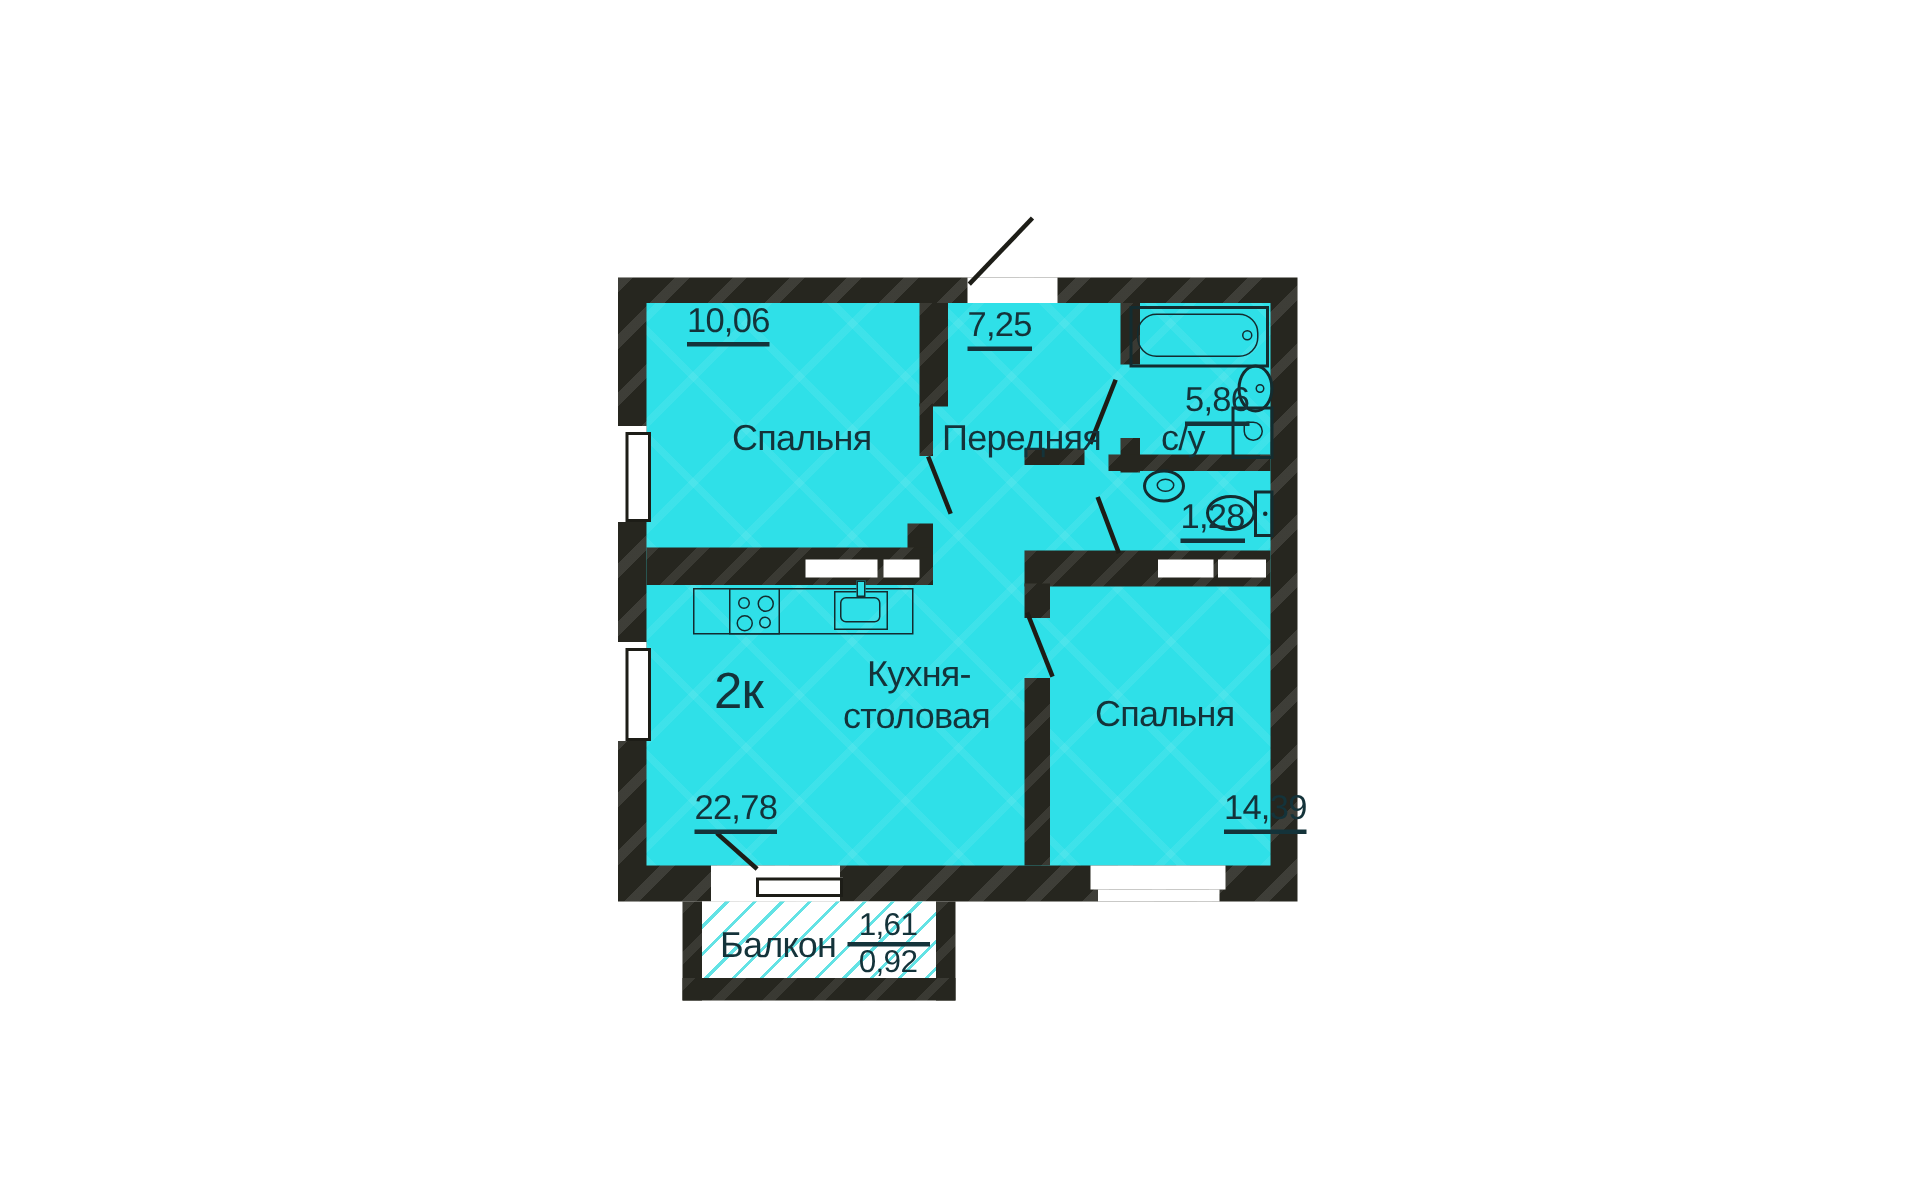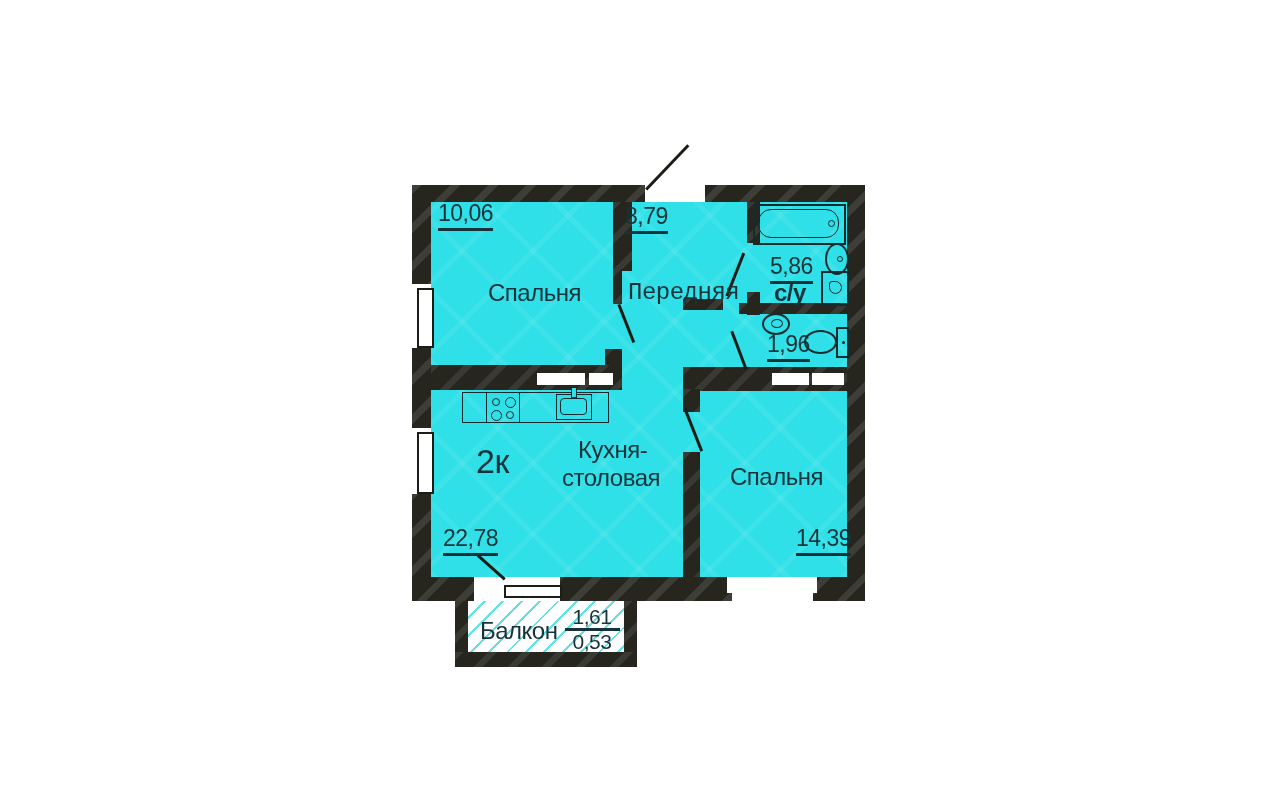--- a/index.html
+++ b/index.html
@@ -30,21 +30,21 @@
   .sash{background:#ffffff;border:2px solid #1d1d17;}
   
   .leaf{height:2.5px;background:#1d1d17;transform-origin:0 50%;}
   
   .fx{border:2px solid #132c30;background:transparent;box-sizing:border-box;}
   .fx-round{border-radius:50%;}
   .fx-thin{border-width:1.5px;}
   
   .t{color:#14333a;white-space:nowrap;}
   .num{font-size:23px;letter-spacing:-0.5px;}
-  .u{border-bottom:3px solid #14333a;padding-bottom:1px;}
+  .u{border-bottom:3px solid #14333a;padding-bottom:1px;margin-left:20px;}
   .lab{font-size:24px;letter-spacing:-0.5px;}
   .sum{width:62px;text-align:center;}
   .sum .line{font-size:24px;letter-spacing:-0.5px;line-height:21px;padding-bottom:3px;border-bottom:3px solid #14333a;margin-bottom:4px;}
   .sum .line:last-child{border-bottom:none;}
   
   #balcony{left:455px;top:601px;width:182px;height:66px;}
   #balcony .bwall{position:absolute;background:#26261f;
       background-image:repeating-linear-gradient(135deg, rgba(255,255,255,0.09) 0 6px, transparent 6px 24px);}
   #balc-floor{
     left:13px;top:0;width:156px;height:51px;background:#ffffff;
@@ -119,40 +119,40 @@
     <div class="abs fx fx-thin fx-round" style="left:19px;top:18px;width:8px;height:8px;"></div>
   </div>
   <div class="abs fx fx-thin" style="left:144px;top:209px;width:36px;height:26px;">
     <div class="abs fx fx-thin" style="left:3px;top:3px;width:27px;height:17px;border-radius:4px;"></div>
   </div>
   <div class="abs fx fx-thin" style="left:159px;top:202px;width:6px;height:11px;background:#2fe0e8;"></div>
 
   <div class="abs t num u" style="left:26px;top:15px;">10,06</div>
   <div class="abs t lab" style="left:76px;top:94px;">Спальня</div>
 
-  <div class="abs t num u" style="left:213px;top:18px;">8,79</div>
-  <div class="abs t lab" style="left:216px;top:94px;font-family:Liberation Mono, monospace;">Передняя</div>
+  <div class="abs t num u" style="left:213px;top:18px;">7,25</div>
+  <div class="abs t lab" style="left:216px;top:94px;">Передняя</div>
 
   <div class="abs t num u" style="left:358px;top:68px;">5,86</div>
-  <div class="abs t lab" style="left:362px;top:94px;font-weight:bold;">с/у</div>
+  <div class="abs t lab" style="left:362px;top:94px;">с/у</div>
 
-  <div class="abs t num u" style="left:355px;top:146px;">1,96</div>
+  <div class="abs t num u" style="left:355px;top:146px;">1,28</div>
 
   <div class="abs t lab" style="left:64px;top:257px;font-size:34px;">2к</div>
 
   <div class="abs t lab" style="left:166px;top:251px;">Кухня-</div>
   <div class="abs t lab" style="left:150px;top:279px;">столовая</div>
   <div class="abs t num u" style="left:31px;top:340px;">22,78</div>
 
   <div class="abs t lab" style="left:318px;top:278px;">Спальня</div>
   <div class="abs t num u" style="left:384px;top:340px;">14,39</div>
 </div>
 
 <div id="balcony" class="abs">
   <div class="bwall" style="left:0;top:0;width:13px;height:66px;"></div>
   <div class="bwall" style="left:169px;top:0;width:13px;height:66px;"></div>
   <div class="bwall" style="left:0;top:51px;width:182px;height:15px;"></div>
   <div id="balc-floor" class="abs"></div>
   <div class="abs t lab" style="left:25px;top:16px;">Балкон</div>
   <div class="abs t" style="left:108px;top:4px;width:58px;text-align:center;font-size:21px;letter-spacing:-0.5px;">1,61</div>
   <div class="abs fracbar" style="left:110px;top:27px;width:55px;"></div>
-  <div class="abs t" style="left:108px;top:29px;width:58px;text-align:center;font-size:21px;letter-spacing:-0.5px;">0,53</div>
+  <div class="abs t" style="left:108px;top:29px;width:58px;text-align:center;font-size:21px;letter-spacing:-0.5px;">0,92</div>
 </div>
 
 </body></html>

